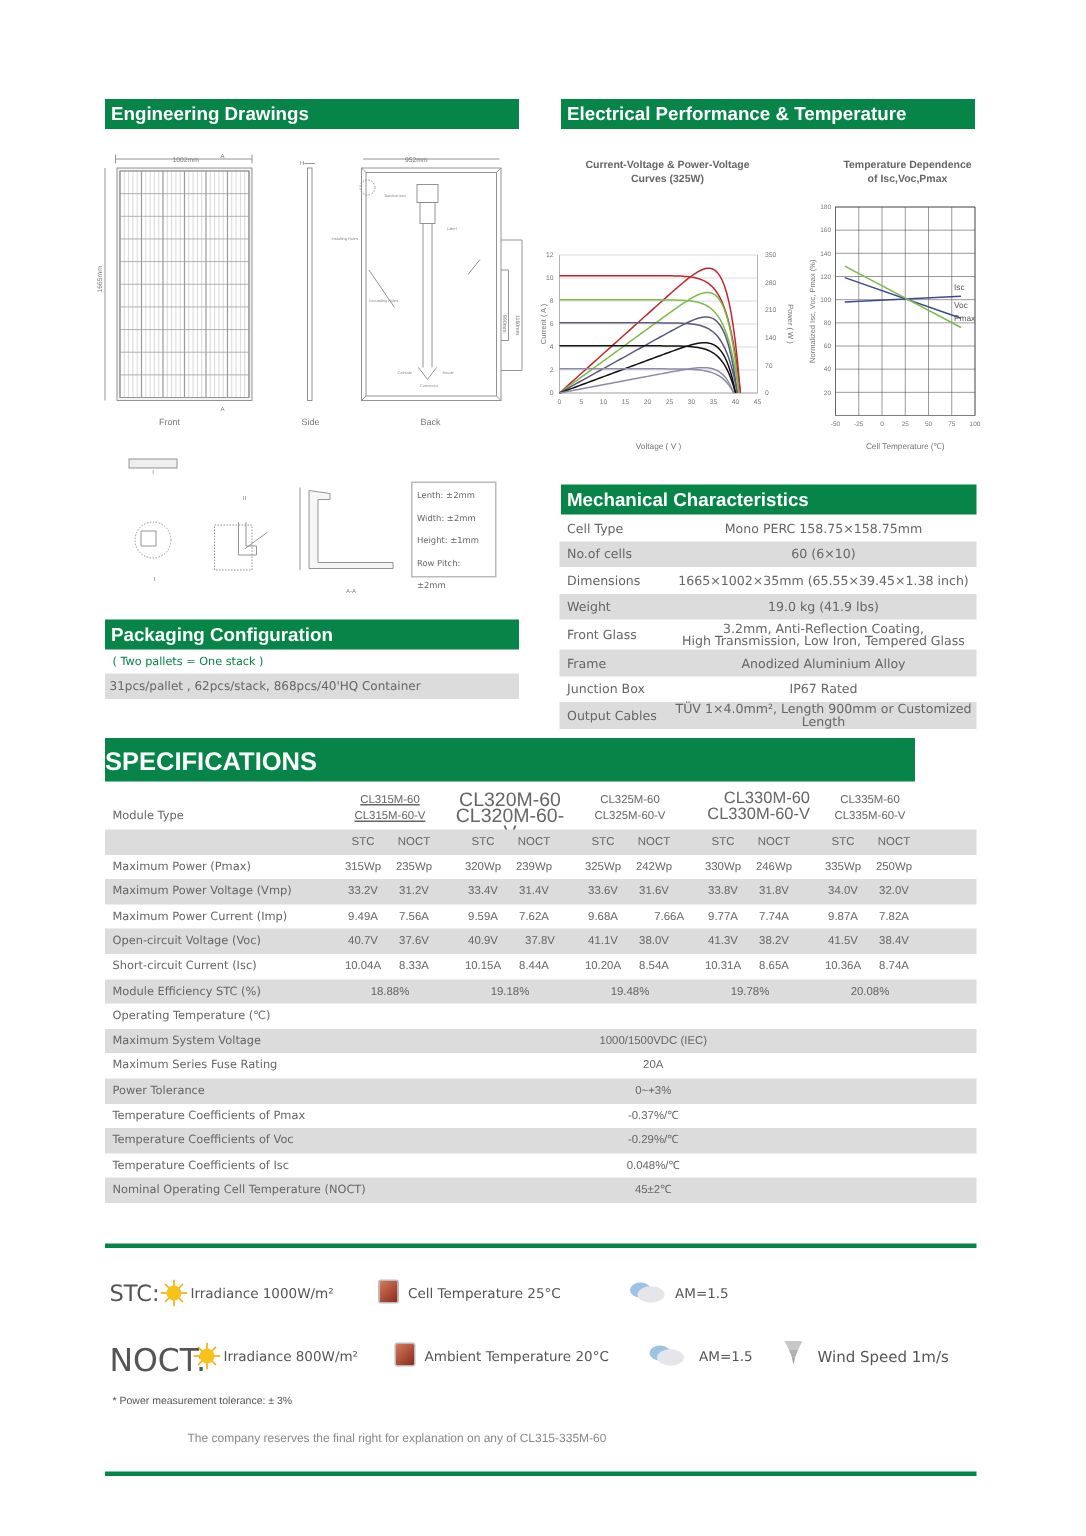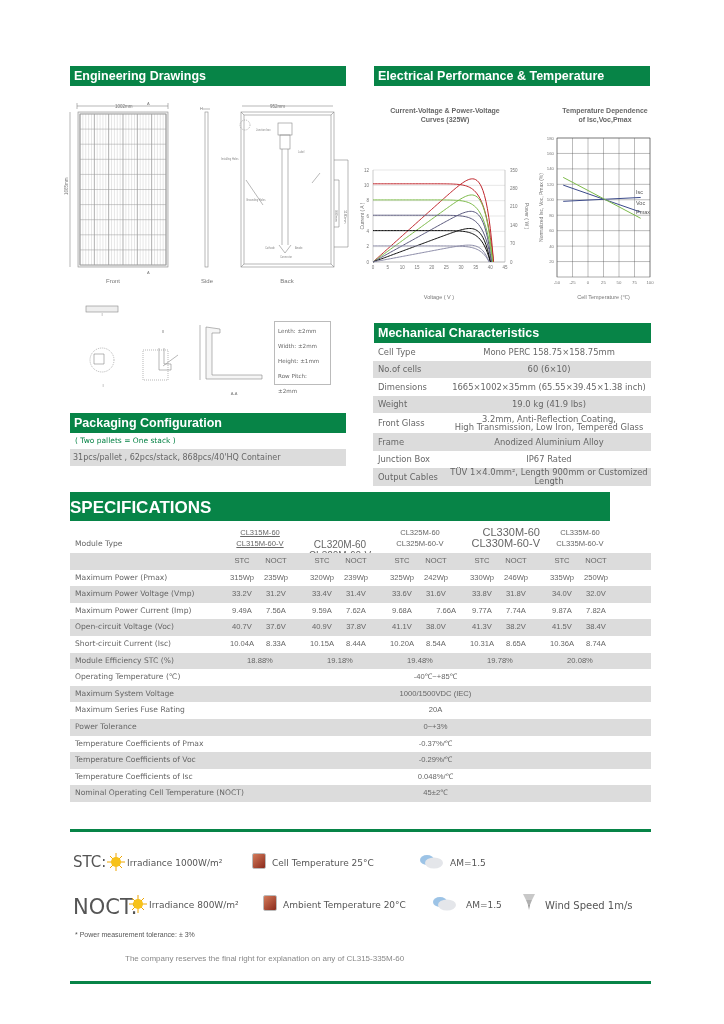--- a/index.html
+++ b/index.html
@@ -313,21 +313,21 @@
 
 <div class="abs green-bar" style="left:70px;top:492px;width:540px;height:29px;font-size:17px;line-height:31px;">SPECIFICATIONS</div>
 
 <div class="abs" style="left:70px;top:523px;width:581px;height:30px;">
   <div class="abs sm" style="left:5px;top:16px;font-size:7.6px;color:#666;">Module Type</div>
   <div id="model-cells">
       <div class="abs" style="left: 150px; top: 4px; width: 80px; text-align: center; font-size: 7.6px; color: rgb(102, 102, 102); line-height: 11px; text-decoration: underline;">
         <div>CL315M-60</div>
         <div>CL315M-60-V</div>
       </div>
-      <div class="abs" style="left: 230px; top: 16px; width: 80px; text-align: center; font-size: 10px; color: rgb(102, 102, 102); line-height: 11px;">
+      <div class="abs" style="left: 230px; top: 4px; width: 80px; text-align: center; font-size: 13px; color: rgb(102, 102, 102); line-height: 11px;">
         <div>CL320M-60</div>
         <div>CL320M-60-V</div>
       </div>
       <div class="abs" style="left: 310px; top: 4px; width: 80px; text-align: center; font-size: 7.6px; color: rgb(102, 102, 102); line-height: 11px;">
         <div>CL325M-60</div>
         <div>CL325M-60-V</div>
       </div>
       <div class="abs" style="left: 390px; top: 4px; width: 80px; text-align: right; font-size: 11px; color: rgb(102, 102, 102); line-height: 11px;">
         <div>CL330M-60</div>
         <div>CL330M-60-V</div>
@@ -388,21 +388,21 @@
       <div class="cell" style="left: 392px; width: 40px;">9.77A</div>
       <div class="cell" style="left: 426px; width: 40px;">7.74A</div>
       <div class="cell" style="left: 472px; width: 40px;">9.87A</div>
       <div class="cell" style="left: 506px; width: 40px;">7.82A</div>
     </div>
     <div class="srow grey" style="top: 619.4px;">
       <div class="lbl">Open-circuit Voltage (Voc)</div>
       <div class="cell" style="left: 152px; width: 40px;">40.7V</div>
       <div class="cell" style="left: 186px; width: 40px;">37.6V</div>
       <div class="cell" style="left: 232px; width: 40px;">40.9V</div>
-      <div class="cell" style="left: 256px; width: 40px; text-align: right;">37.8V</div>
+      <div class="cell" style="left: 270px; width: 40px;">37.8V</div>
       <div class="cell" style="left: 312px; width: 40px;">41.1V</div>
       <div class="cell" style="left: 346px; width: 40px;">38.0V</div>
       <div class="cell" style="left: 392px; width: 40px;">41.3V</div>
       <div class="cell" style="left: 426px; width: 40px;">38.2V</div>
       <div class="cell" style="left: 472px; width: 40px;">41.5V</div>
       <div class="cell" style="left: 506px; width: 40px;">38.4V</div>
     </div>
     <div class="srow" style="top: 636px;">
       <div class="lbl">Short-circuit Current (Isc)</div>
       <div class="cell" style="left: 152px; width: 40px;">10.04A</div>
@@ -419,21 +419,20 @@
     <div class="srow grey" style="top: 652.6px;">
       <div class="lbl">Module Efficiency STC (%)</div>
       <div class="cell" style="left: 150px; width: 80px;">18.88%</div>
       <div class="cell" style="left: 230px; width: 80px;">19.18%</div>
       <div class="cell" style="left: 310px; width: 80px;">19.48%</div>
       <div class="cell" style="left: 390px; width: 80px;">19.78%</div>
       <div class="cell" style="left: 470px; width: 80px;">20.08%</div>
     </div>
     <div class="srow" style="top: 669.2px;">
       <div class="lbl">Operating Temperature (℃)</div>
-      <div class="span">-40℃~+85℃</div>
     </div>
     <div class="srow grey" style="top: 685.8px;">
       <div class="lbl">Maximum System Voltage</div>
       <div class="span">1000/1500VDC (IEC)</div>
     </div>
     <div class="srow" style="top: 702.4px;">
       <div class="lbl">Maximum Series Fuse Rating</div>
       <div class="span">20A</div>
     </div>
     <div class="srow grey" style="top: 719px;">

